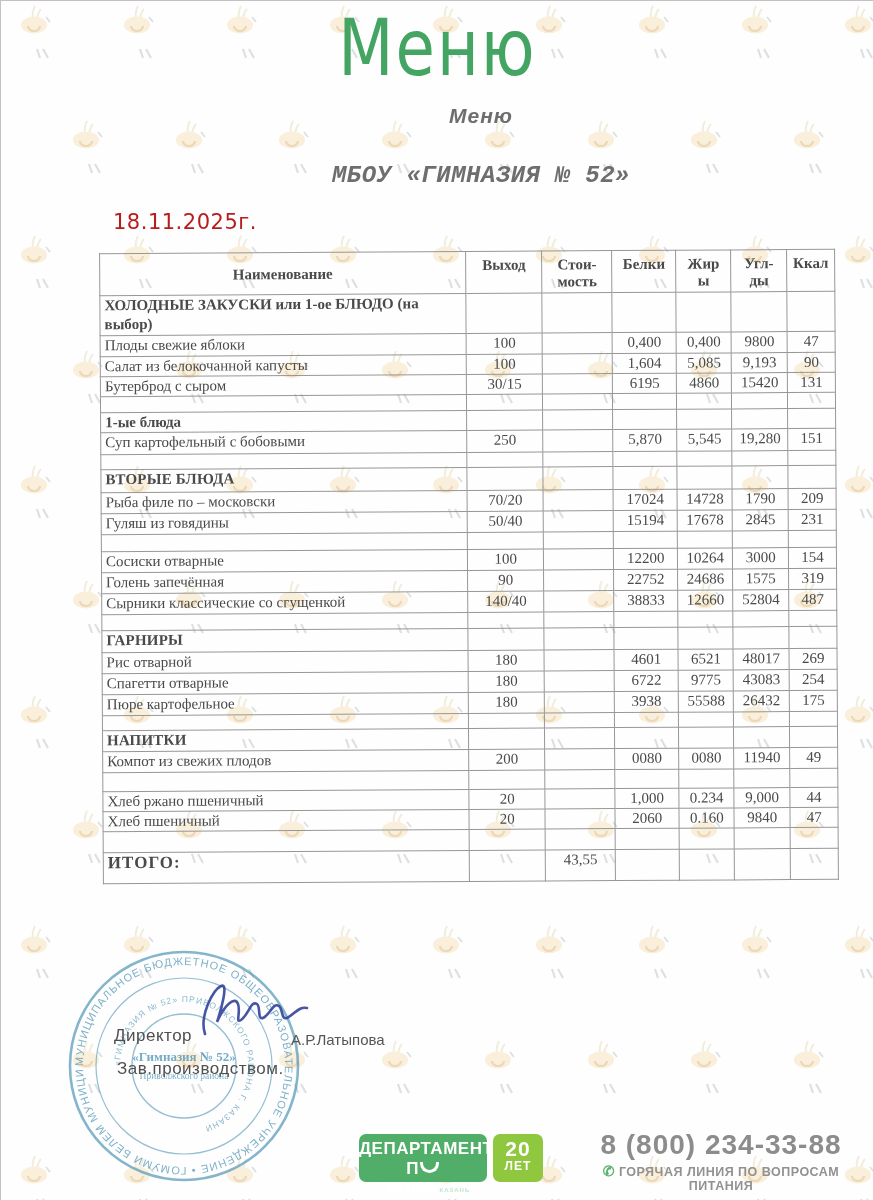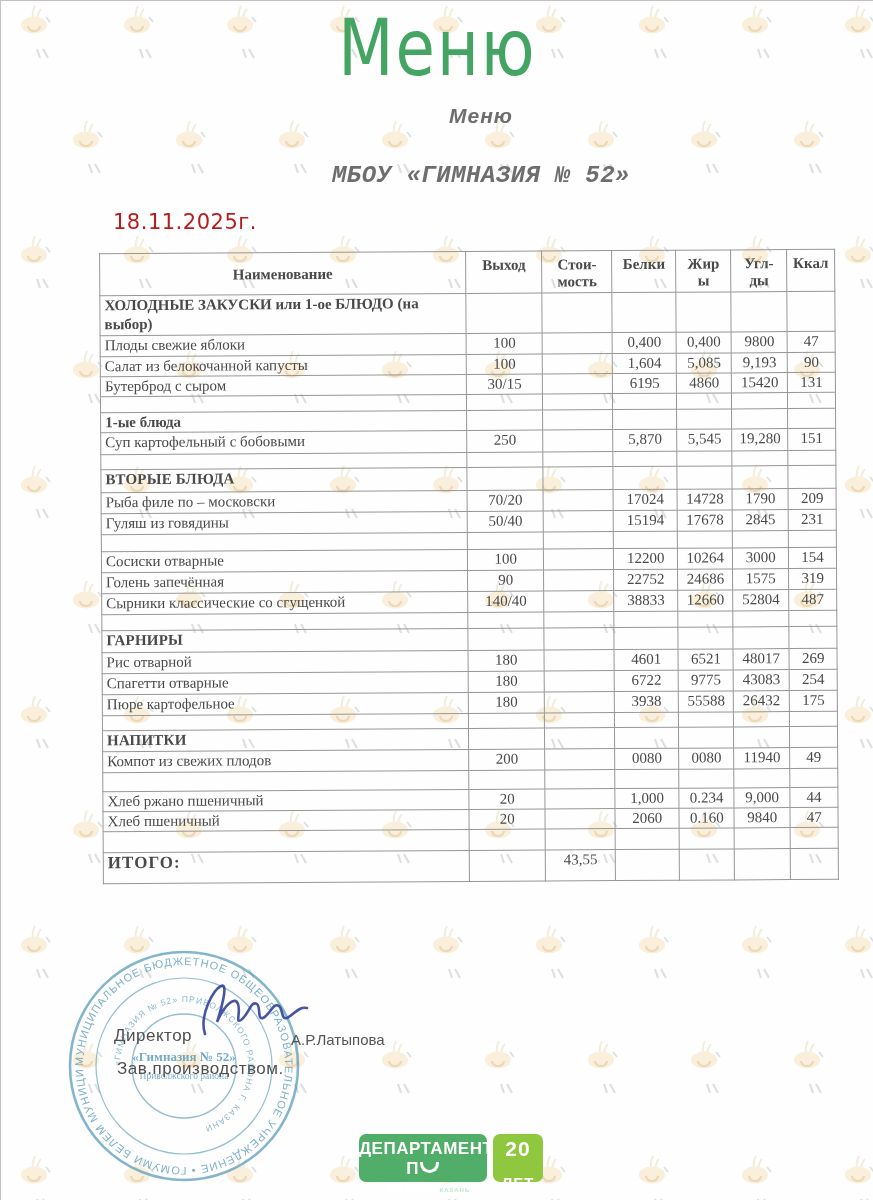--- a/index.html
+++ b/index.html
@@ -97,21 +97,21 @@
     margin:0 1px;transform:translateY(-1px);
   }
   #badge-city{font-size:6px;color:#bfe6cb;letter-spacing:1px;vertical-align:2px;margin-left:3px;}
   #badge-20{
     position:absolute;left:492px;top:1133px;width:50px;height:48px;
     background:#8fc73e;border-radius:7px;
     color:#fff;font-family:"Liberation Sans", sans-serif;font-weight:bold;
     text-align:center;box-sizing:border-box;padding-top:4px;
   }
   #badge-20 .n{font-size:21px;line-height:22px;letter-spacing:1px;}
-  #badge-20 .c{font-size:15px;line-height:13px;letter-spacing:1px;margin-top:16px;}
+  #badge-20 .c{font-size:12px;line-height:13px;letter-spacing:1px;}
   #phone-block{
     position:absolute;left:570px;top:1128px;width:300px;text-align:center;
     font-family:"Liberation Sans", sans-serif;color:#8c8c8c;font-weight:bold;
   }
   #phone-number{font-size:28px;letter-spacing:1px;line-height:32px;}
   #hotline{font-size:12.5px;letter-spacing:.5px;margin-top:2px;color:#919191;}
   #phone-icon{color:#57b06a;font-size:14px;margin-right:4px;}
 </style>
 </head>
 <body>
@@ -1145,14 +1145,18 @@
     <div id="badge-dept">
       <div class="l1">ДЕПАРТАМЕНТ</div>
       <div class="l2">
         <span>П</span><span class="smile-arc"></span><span>ТАНИЯ</span><span id="badge-city">КАЗАНЬ</span>
       </div>
     </div>
     <div id="badge-20">
       <div class="n">20</div>
       <div class="c">ЛЕТ</div>
     </div>
+    <div id="phone-block">
+      <div id="phone-number">8 (800) 234-33-88</div>
+      <div id="hotline"><span id="phone-icon">✆</span><span>ГОРЯЧАЯ ЛИНИЯ ПО ВОПРОСАМ ПИТАНИЯ</span></div>
+    </div>
   </div>
 </div>
 
 </body></html>

